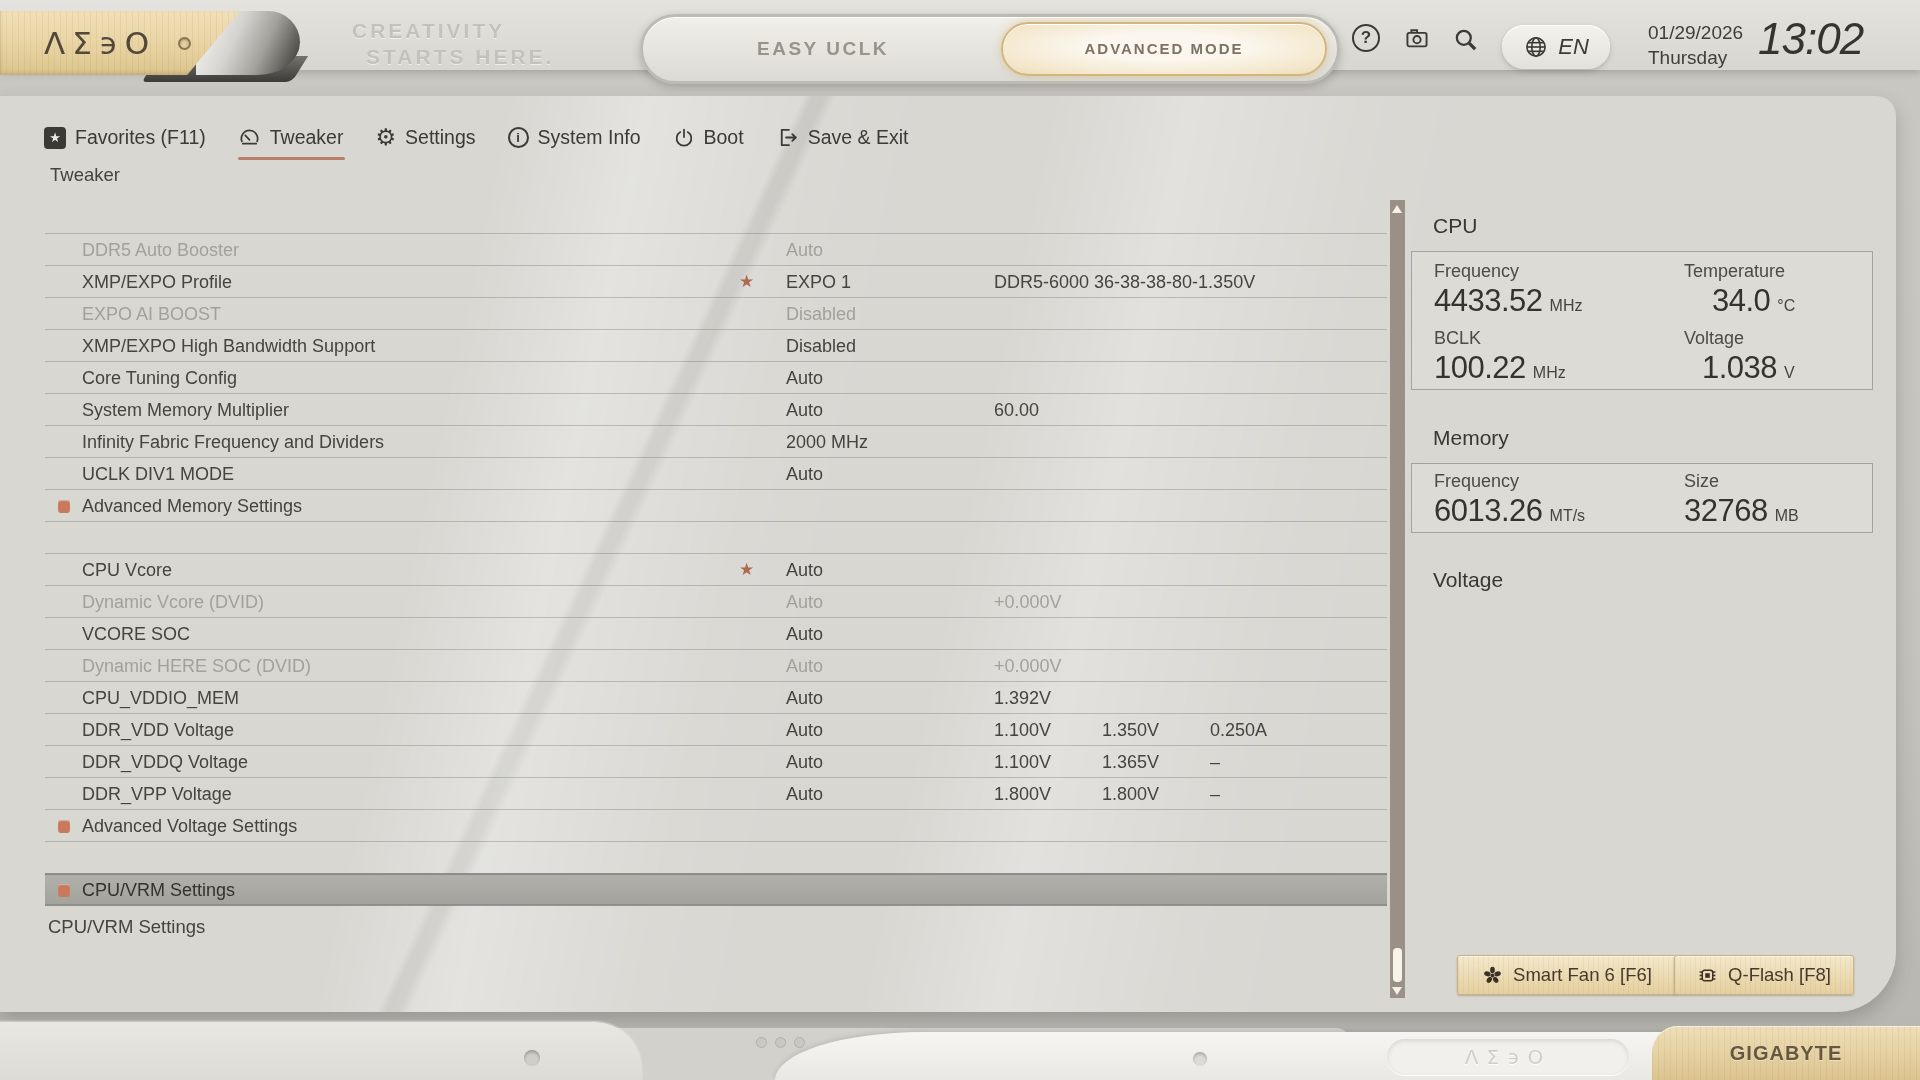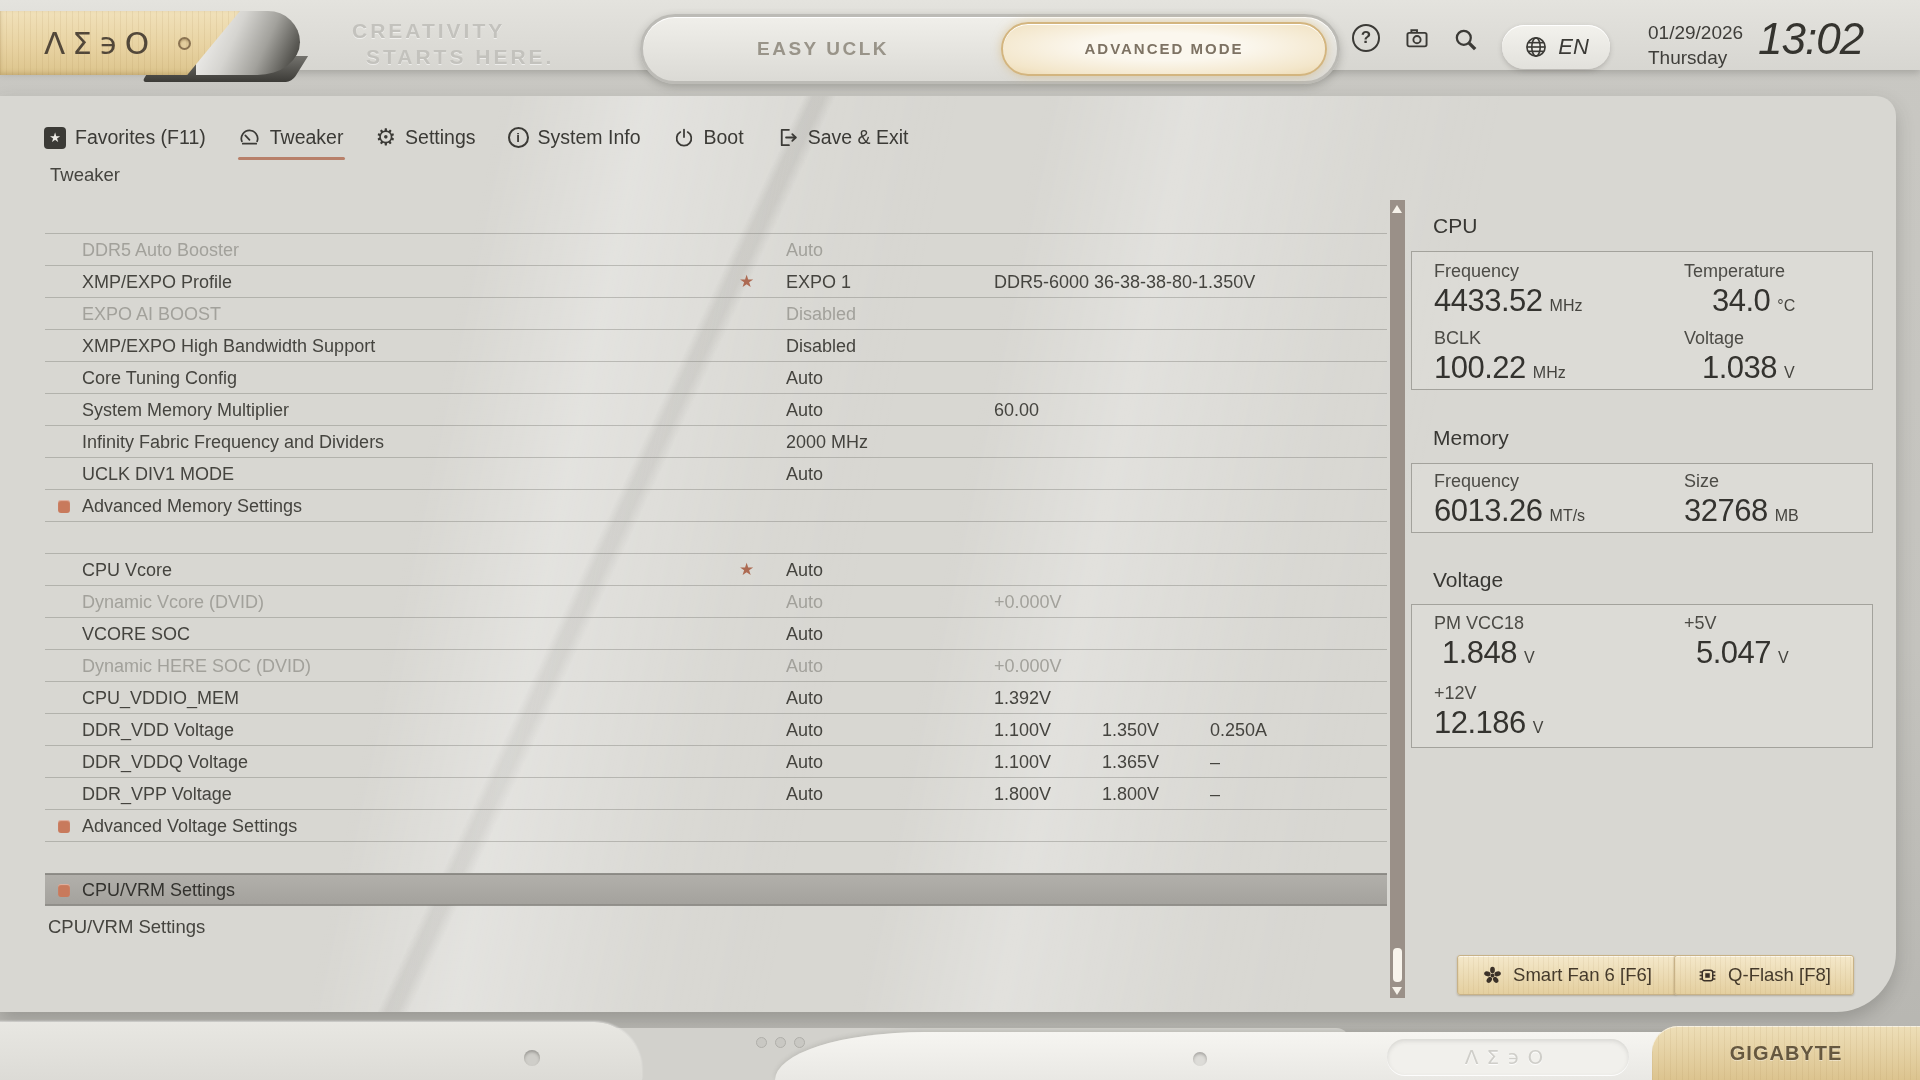--- a/index.html
+++ b/index.html
@@ -348,34 +348,20 @@
         <div class="m-label">Frequency</div>
         <div class="m-value"><span>6013.26</span><span class="m-unit">MT/s</span></div>
       </div>
       <div class="metric m-pos-f">
         <div class="m-label">Size</div>
         <div class="m-value"><span>32768</span><span class="m-unit">MB</span></div>
       </div>
     </div>
 
     <div class="hw-title" style="top:472px;">Voltage</div>
-    <div class="hw-box" style="top:508px; height:144px;">
-      <div class="metric m-pos-g">
-        <div class="m-label">PM VCC18</div>
-        <div class="m-value" style="margin-left:8px;"><span>1.848</span><span class="m-unit">V</span></div>
-      </div>
-      <div class="metric m-pos-h">
-        <div class="m-label">+5V</div>
-        <div class="m-value" style="margin-left:12px;"><span>5.047</span><span class="m-unit">V</span></div>
-      </div>
-      <div class="metric m-pos-i">
-        <div class="m-label">+12V</div>
-        <div class="m-value"><span>12.186</span><span class="m-unit">V</span></div>
-      </div>
-    </div>
 
     <div class="fn-btn fn-smartfan">
       <div class="grain"></div>
       <svg class="ico" width="21" height="21" viewBox="0 0 24 24" fill="#3a3028">
         <circle cx="12" cy="12" r="2.3"></circle>
         <g>
             <ellipse cx="12" cy="5.8" rx="2.7" ry="3.7"></ellipse>
           </g>
         <g transform="rotate(72 12 12)">
             <ellipse cx="12" cy="5.8" rx="2.7" ry="3.7"></ellipse>

